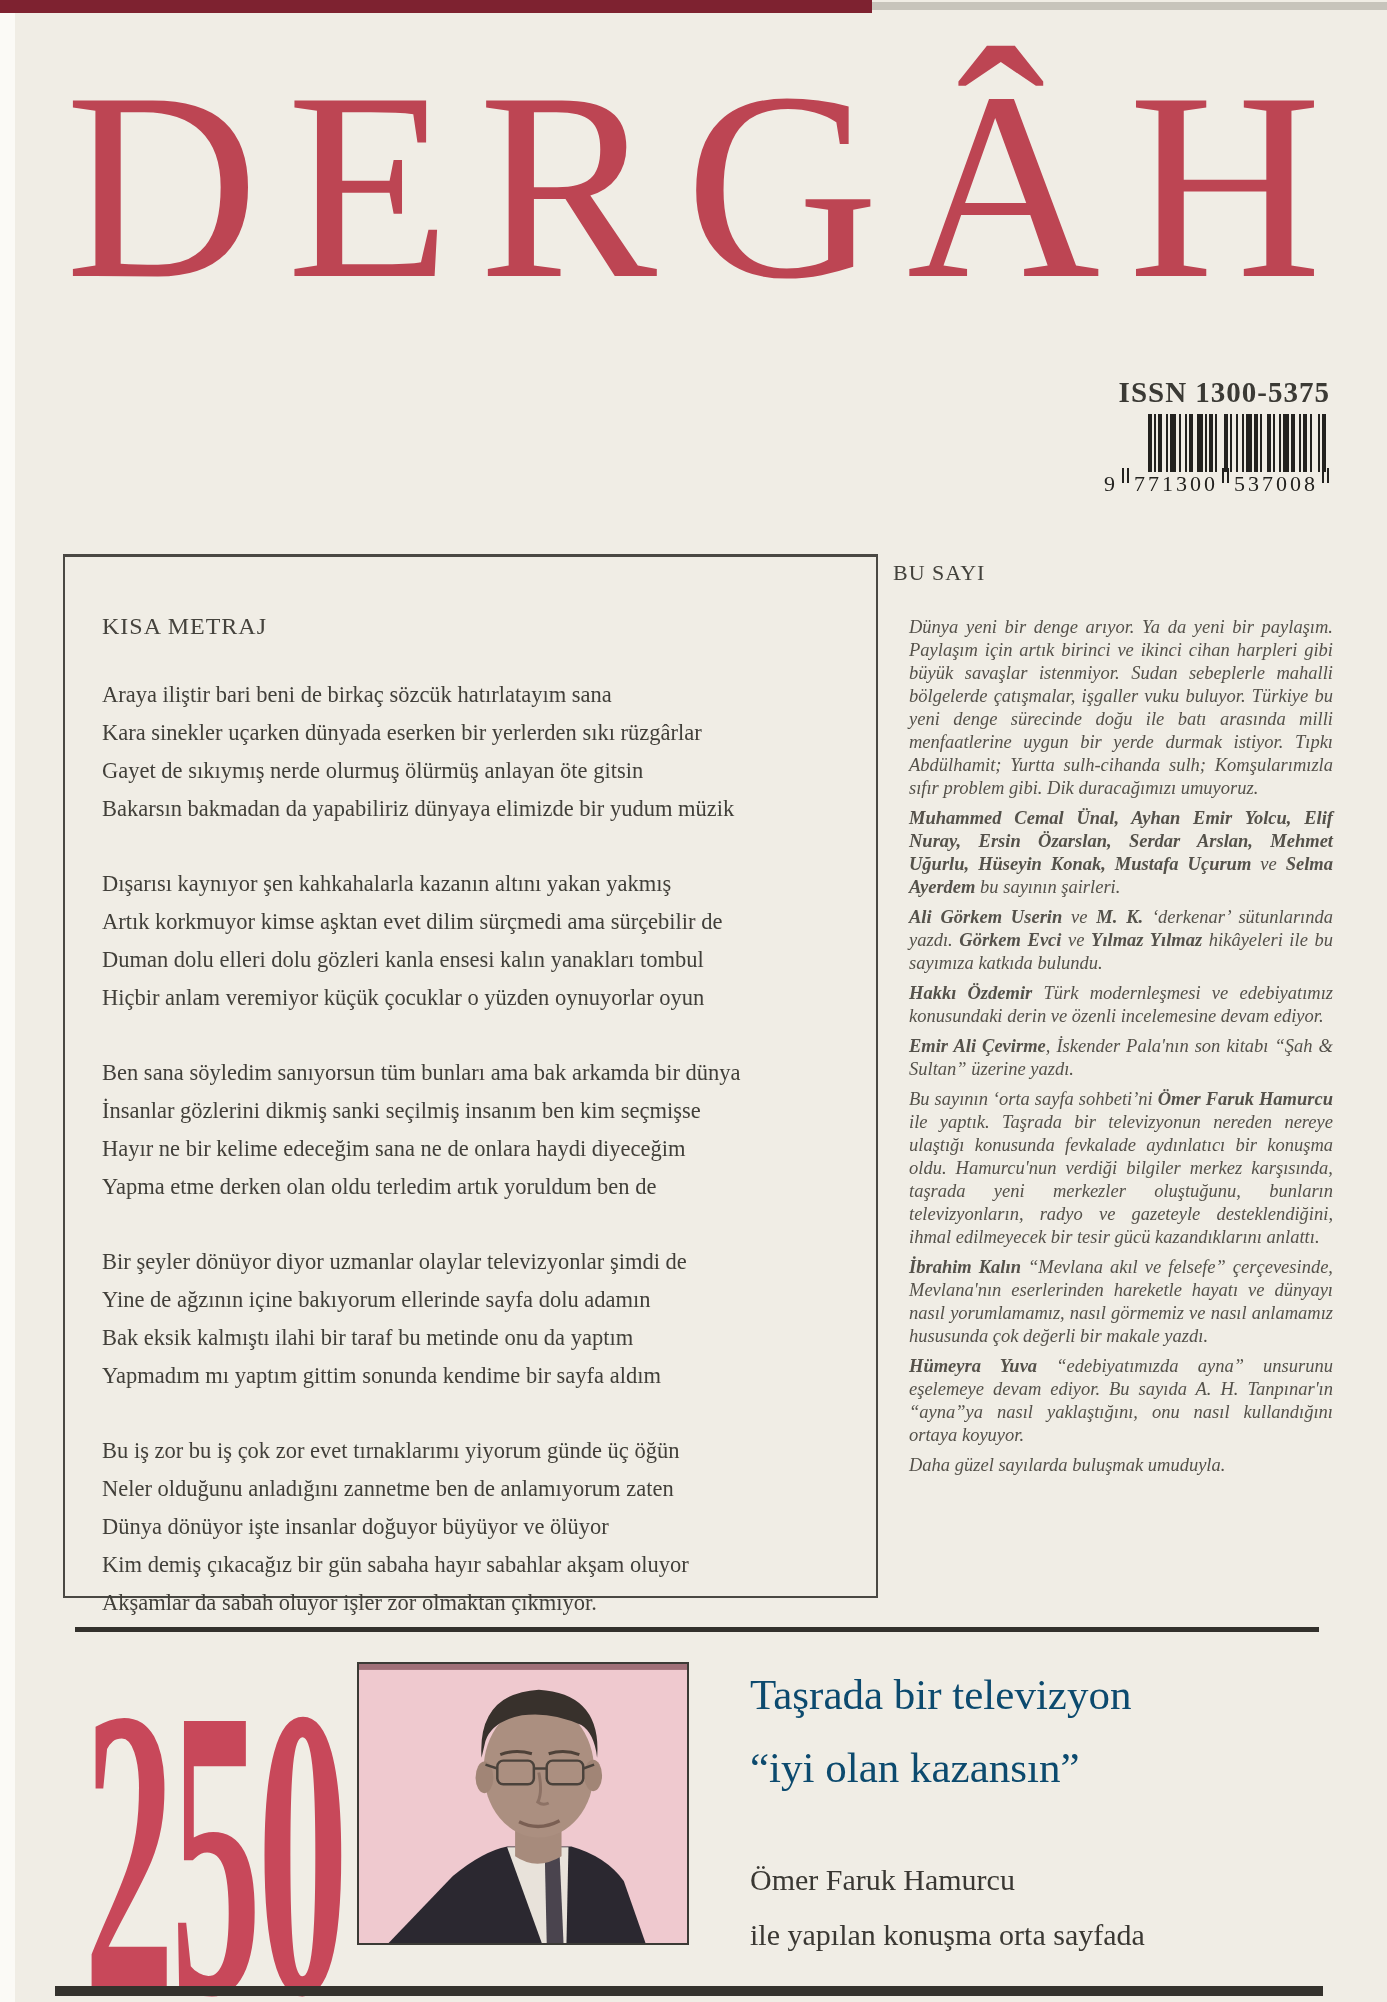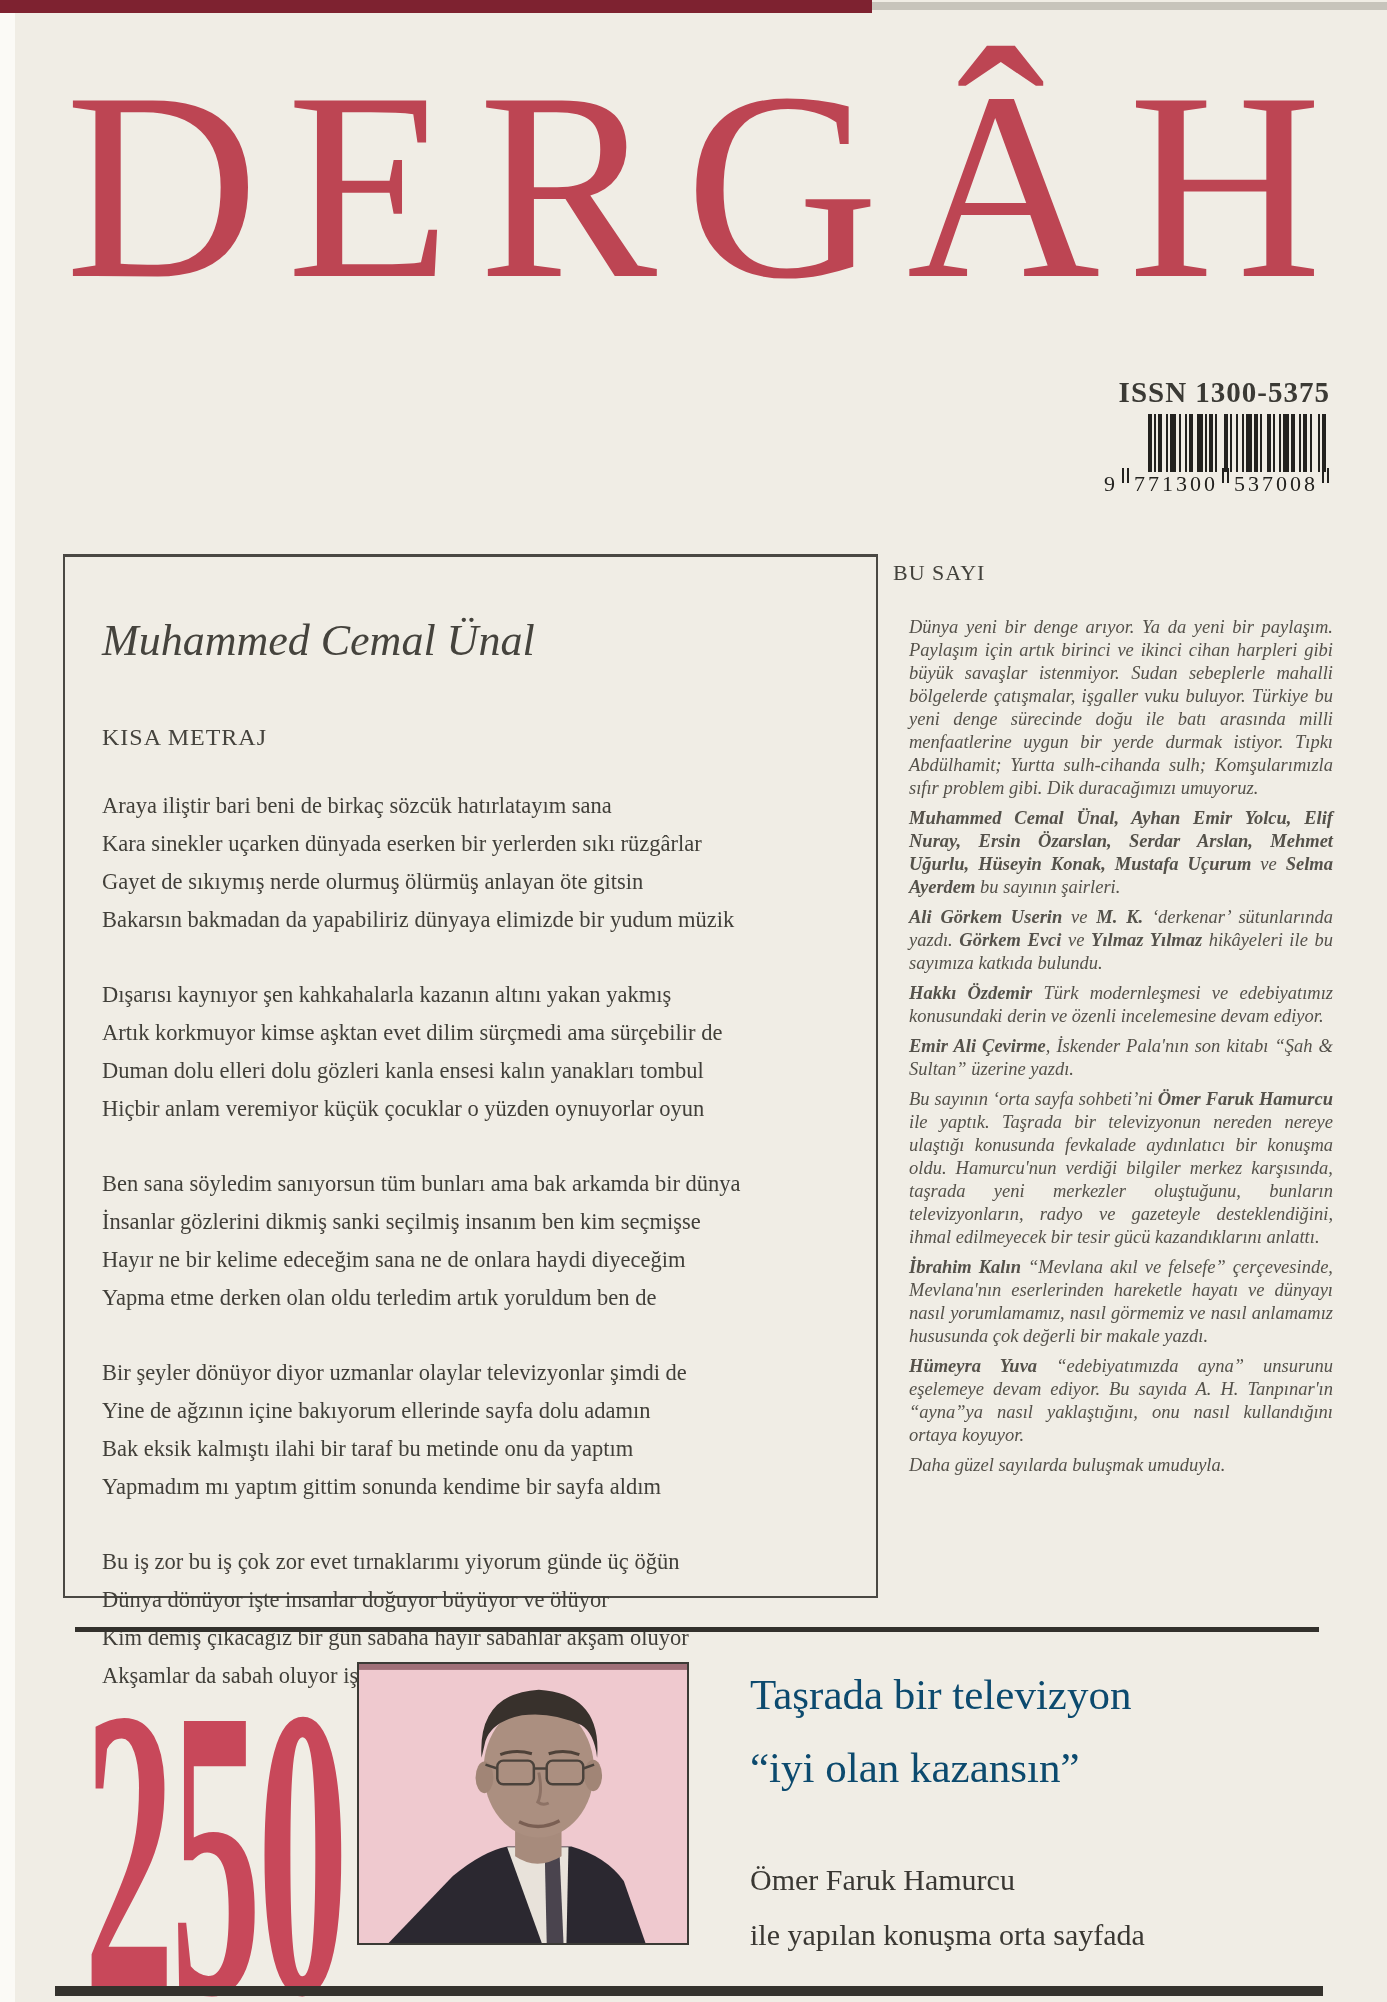--- a/index.html
+++ b/index.html
@@ -193,21 +193,20 @@
         <span class="bc-group">9</span>
         <span class="bc-guard"></span>
         <span class="bc-group">771300</span>
         <span class="bc-guard"></span>
         <span class="bc-group">537008</span>
         <span class="bc-guard"></span>
       </div>
   </div>
 
   <div class="poem-box">
-    <h2 class="poem-author">Muhammed Cemal Ünal</h2>
     <h3 class="poem-title">KISA METRAJ</h3>
     <div>
         <div class="stanza">
           <div class="poem-line">Araya iliştir bari beni de birkaç sözcük hatırlatayım sana</div>
           <div class="poem-line">Kara sinekler uçarken dünyada eserken bir yerlerden sıkı rüzgârlar</div>
           <div class="poem-line">Gayet de sıkıymış nerde olurmuş ölürmüş anlayan öte gitsin</div>
           <div class="poem-line">Bakarsın bakmadan da yapabiliriz dünyaya elimizde bir yudum müzik</div>
         </div>
         <div class="stanza">
           <div class="poem-line">Dışarısı kaynıyor şen kahkahalarla kazanın altını yakan yakmış</div>
@@ -222,20 +221,21 @@
           <div class="poem-line">Yapma etme derken olan oldu terledim artık yoruldum ben de</div>
         </div>
         <div class="stanza">
           <div class="poem-line">Bir şeyler dönüyor diyor uzmanlar olaylar televizyonlar şimdi de</div>
           <div class="poem-line">Yine de ağzının içine bakıyorum ellerinde sayfa dolu adamın</div>
           <div class="poem-line">Bak eksik kalmıştı ilahi bir taraf bu metinde onu da yaptım</div>
           <div class="poem-line">Yapmadım mı yaptım gittim sonunda kendime bir sayfa aldım</div>
         </div>
         <div class="stanza">
           <div class="poem-line">Bu iş zor bu iş çok zor evet tırnaklarımı yiyorum günde üç öğün</div>
+          <div class="poem-line">Neler olduğunu anladığını zannetme ben de anlamıyorum zaten</div>
           <div class="poem-line">Dünya dönüyor işte insanlar doğuyor büyüyor ve ölüyor</div>
           <div class="poem-line">Kim demiş çıkacağız bir gün sabaha hayır sabahlar akşam oluyor</div>
           <div class="poem-line">Akşamlar da sabah oluyor işler zor olmaktan çıkmıyor.</div>
         </div>
       </div>
   </div>
 
   <div class="bu-sayi">
     <h3 class="bu-sayi-header">BU SAYI</h3>
     <div>

